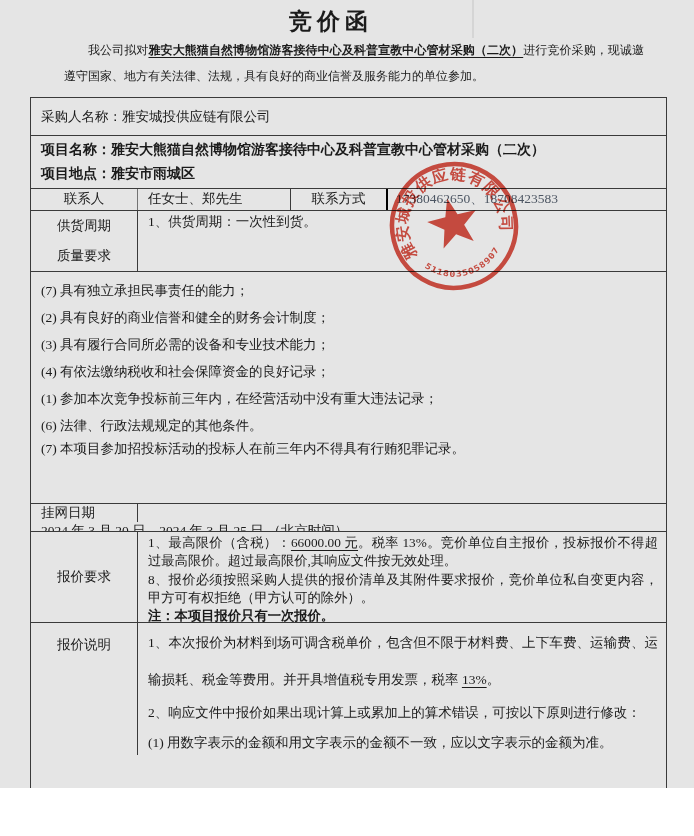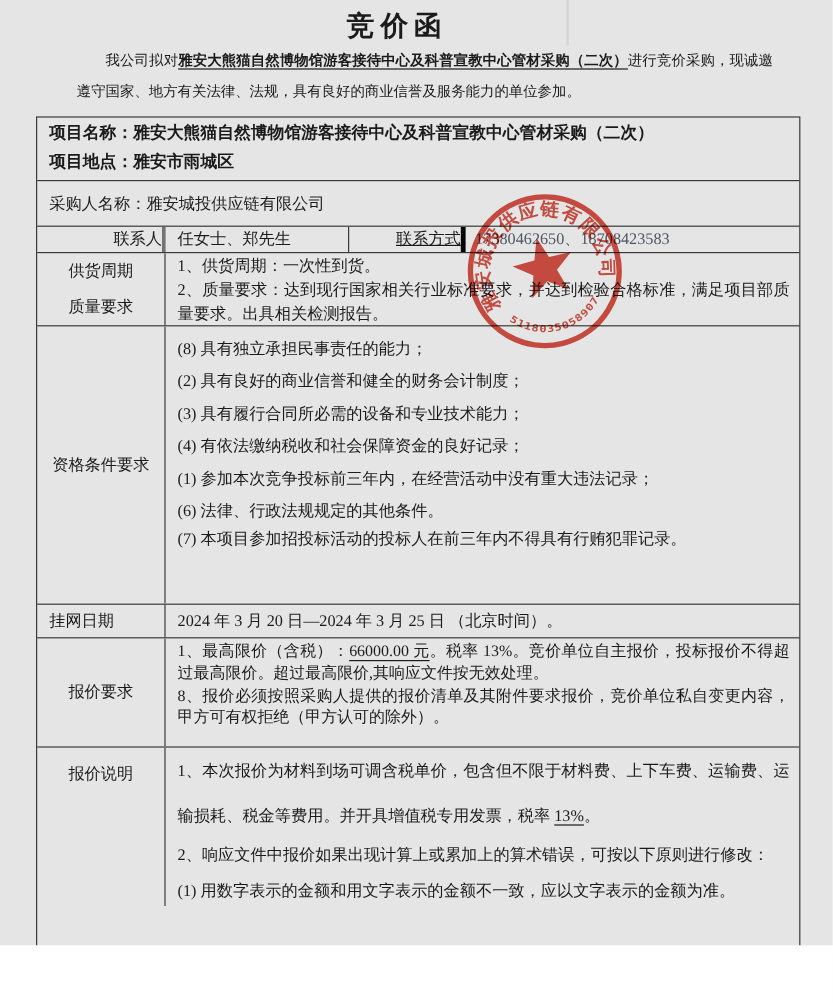--- a/index.html
+++ b/index.html
@@ -42,35 +42,35 @@
     border-right:1px solid #3a3a3a;
     display:flex;flex-direction:column;align-items:center;justify-content:center;
     text-align:center;
   }
   .cnt{flex:1;box-sizing:border-box;padding:0 8px 0 10px;text-align:justify;}
   .r1{height:53px;flex-direction:column;justify-content:center;font-weight:bold;font-size:14px;}
   .r1 .cell-full{padding:0 10px;line-height:24px;}
   .r2{height:38px;align-items:center;}
   .r2 .cell-full{padding:0 10px;}
   .r3{height:22px;line-height:20px;}
-  .r3 .c-lbl1{width:107px;flex:none;border-right:3px solid #737373;text-align:right;box-sizing:border-box;}
+  .r3 .c-lbl1{width:107px;flex:none;border-right:1px solid #737373;text-align:center;box-sizing:border-box;}
   .r3 .c-val1{width:153px;flex:none;border-right:1px solid #3a3a3a;padding-left:10px;box-sizing:border-box;}
-  .r3 .c-lbl2{width:97px;flex:none;border-right:4px solid #000000;text-align:right;box-sizing:border-box;text-decoration:underline;}
+  .r3 .c-lbl2{width:97px;flex:none;border-right:2px solid #000000;text-align:center;box-sizing:border-box;}
   .r3 .c-val2{flex:1;padding-left:8px;color:#4d5663;box-sizing:border-box;font-family:Liberation Serif, serif;}
   .r4{height:60px;}
   .r4 .lbl{line-height:26px;}
   .r4 .cnt{padding-top:6px;line-height:20px;}
   .r5{height:61px;}
   .r5 .lbl{line-height:30px;}
   .r5 .cnt{padding-top:1px;line-height:20px;}
   .r6{height:232px;}
   .r6 .cnt{padding-top:5px;}
   .qual-line{line-height:27px;height:27px;white-space:nowrap;}
   .qual-line.last{line-height:20px;height:20px;}
-  .r7{height:28px;}
+  .r7{height:28px;flex-direction:column;}
   .r7 .lbl{align-items:flex-start;padding-left:10px;justify-content:center;}
   .r7 .cnt{display:flex;align-items:center;}
   .r8{height:91px;}
   .r8 .cnt{padding-top:2px;line-height:18.3px;font-size:13.3px;}
   .r9{height:132px;}
   .r9 .lbl{justify-content:flex-start;padding-top:13px;}
   .r9 .cnt{padding-top:1px;}
   .r9 .para1{line-height:37px;font-family:Liberation Serif, serif;}
   .r9 .para{line-height:30px;}
   .u{text-decoration:underline;text-underline-offset:3px;}
@@ -93,71 +93,70 @@
 <body>
 
 <div class="page">
 
   <div class="title">竞价函</div>
 
   <div class="intro"><span>我公司拟对</span><span class="proj">雅安大熊猫自然博物馆游客接待中心及科普宣教中心管材采购（二次）</span><span>进行竞价采购，现诚邀遵守国家、地方有关法律、法规，具有良好的商业信誉及服务能力的单位参加。</span></div>
 
   <div class="doc-table">
 
+    <div class="t-row r2">
+      <div class="cell-full">采购人名称：雅安城投供应链有限公司</div>
+    </div>
+
     <div class="t-row r1">
       <div class="cell-full">项目名称：雅安大熊猫自然博物馆游客接待中心及科普宣教中心管材采购（二次）</div>
       <div class="cell-full">项目地点：雅安市雨城区</div>
-    </div>
-
-    <div class="t-row r2">
-      <div class="cell-full">采购人名称：雅安城投供应链有限公司</div>
     </div>
 
     <div class="t-row r3">
       <div class="c-lbl1">联系人</div>
       <div class="c-val1">任女士、郑先生</div>
       <div class="c-lbl2">联系方式</div>
       <div class="c-val2">17380462650、18708423583</div>
     </div>
 
 
     <div class="t-row r5">
       <div class="lbl">
         <span>供货周期</span>
         <span>质量要求</span>
       </div>
       <div class="cnt">
         <div>1、供货周期：一次性到货。</div>
-        <div>2、质量要求：达到现行国家相关行业标准要求，并达到检验合格标准，满足项目部质量要求。出具相关检测报告。</div>
       </div>
     </div>
 
     <div class="t-row r6">
-      <div class="lbl">资格条件要求</div>
       <div class="cnt">
-        <div class="qual-line">(8) 具有独立承担民事责任的能力；</div>
+        <div class="qual-line">(7) 具有独立承担民事责任的能力；</div>
         <div class="qual-line">(2) 具有良好的商业信誉和健全的财务会计制度；</div>
         <div class="qual-line">(3) 具有履行合同所必需的设备和专业技术能力；</div>
         <div class="qual-line">(4) 有依法缴纳税收和社会保障资金的良好记录；</div>
         <div class="qual-line">(1) 参加本次竞争投标前三年内，在经营活动中没有重大违法记录；</div>
         <div class="qual-line">(6) 法律、行政法规规定的其他条件。</div>
         <div class="qual-line last">(7) 本项目参加招投标活动的投标人在前三年内不得具有行贿犯罪记录。</div>
       </div>
     </div>
 
     <div class="t-row r7">
       <div class="lbl">挂网日期</div>
       <div class="cnt">2024 年 3 月 20 日—2024 年 3 月 25 日 （北京时间）。</div>
     </div>
 
     <div class="t-row r8">
       <div class="lbl">报价要求</div>
       <div class="cnt">
         <div><span>1、最高限价（含税）：</span><span class="u">66000.00 元</span><span>。税率 13%。竞价单位自主报价，投标报价不得超过最高限价。超过最高限价,其响应文件按无效处理。</span></div>
         <div>8、报价必须按照采购人提供的报价清单及其附件要求报价，竞价单位私自变更内容，甲方可有权拒绝（甲方认可的除外）。</div>
+        <div class="note-bold">注：本项目报价只有一次报价。</div>
       </div>
     </div>
 
     <div class="t-row r9">
       <div class="lbl">报价说明</div>
       <div class="cnt">
         <div class="para1"><span>1、本次报价为材料到场可调含税单价，包含但不限于材料费、上下车费、运输费、运输损耗、税金等费用。并开具增值税专用发票，税率 </span><span class="u">13%</span><span>。</span></div>
         <div class="para">2、响应文件中报价如果出现计算上或累加上的算术错误，可按以下原则进行修改：</div>
         <div class="para">(1) 用数字表示的金额和用文字表示的金额不一致，应以文字表示的金额为准。</div>
       </div>

